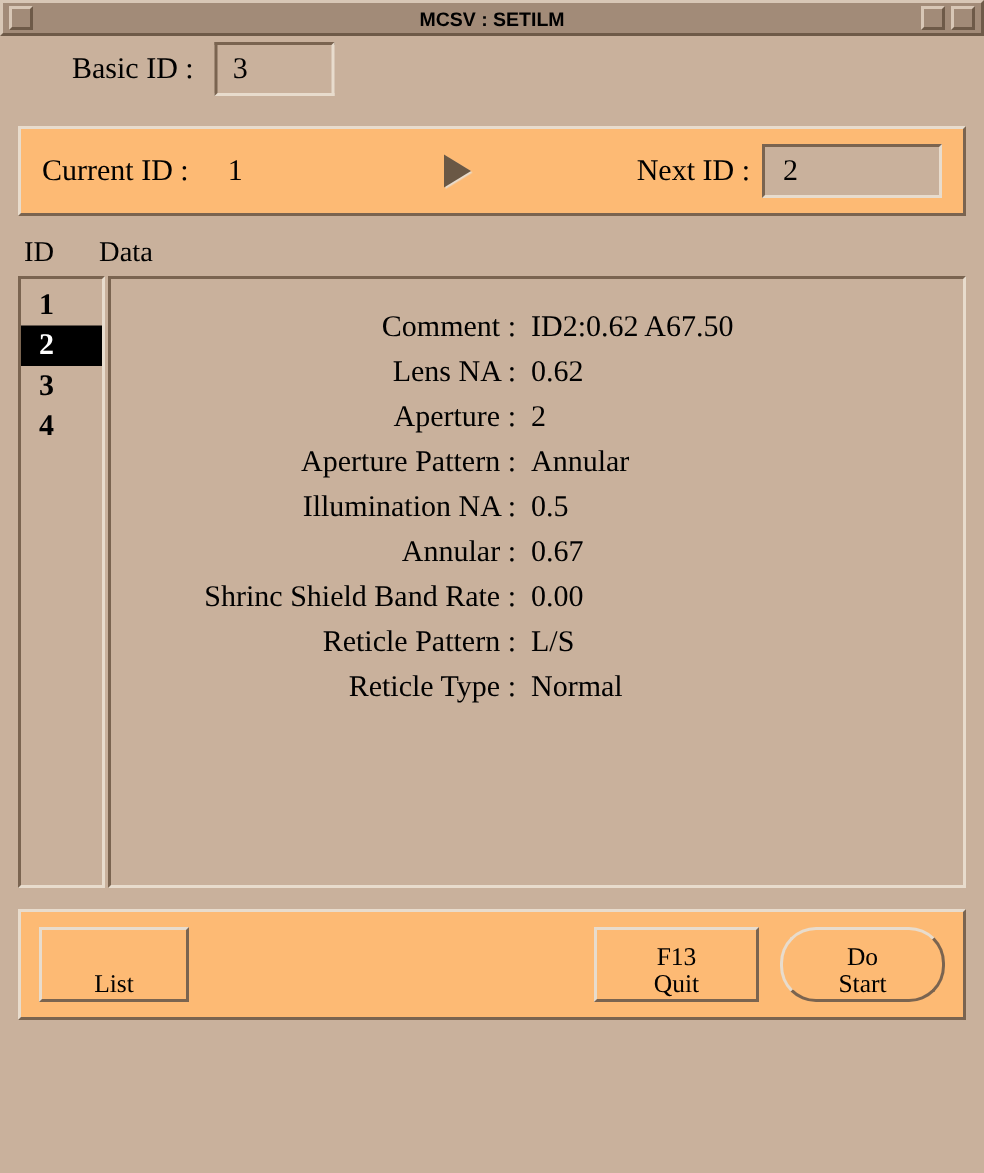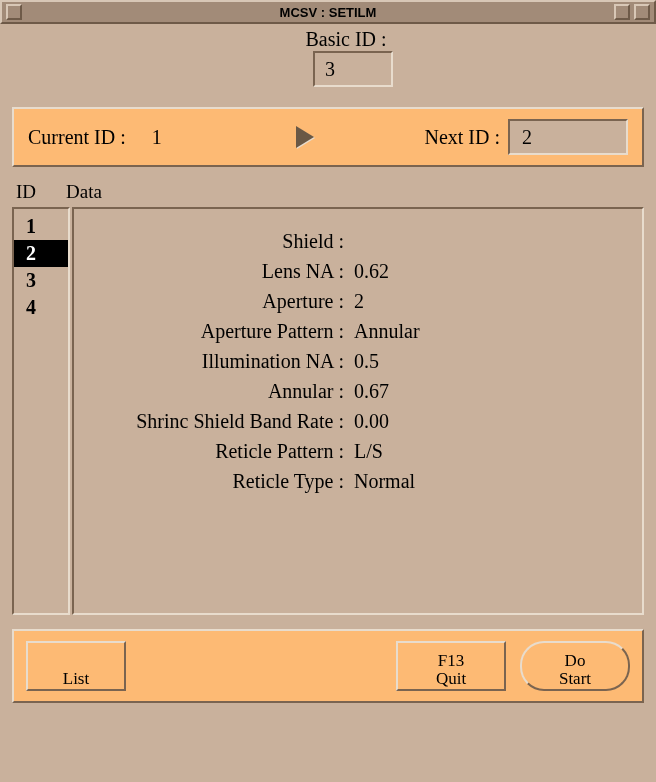--- a/index.html
+++ b/index.html
@@ -61,21 +61,20 @@
     border-color: #7a6450 #e8dccd #e8dccd #7a6450;
     background: #c9b19c;
   }
 
   
   .basic-row {
     display: flex;
     align-items: center;
     padding: 4px 0 20px 36px;
     font-size: 20px;
-    flex-direction: column;
   }
   .basic-row .field {
     width: 80px;
     height: 36px;
     margin-left: 14px;
     display: flex;
     align-items: center;
     padding-left: 10px;
     font-size: 20px;
   }
@@ -213,21 +212,22 @@
 
   <div class="main-area">
     <div class="id-list sunken" id="id-list">
         <div class="item">1</div>
         <div class="item selected">2</div>
         <div class="item">3</div>
         <div class="item">4</div>
       </div>
     <div class="data-panel sunken" id="data-panel">
         <div class="data-row">
-          <div class="lab">Shield :</div>
+          <div class="lab">Comment :</div>
+          <div class="val">ID2:0.62 A67.50</div>
         </div>
         <div class="data-row">
           <div class="lab">Lens NA :</div>
           <div class="val">0.62</div>
         </div>
         <div class="data-row">
           <div class="lab">Aperture :</div>
           <div class="val">2</div>
         </div>
         <div class="data-row">

